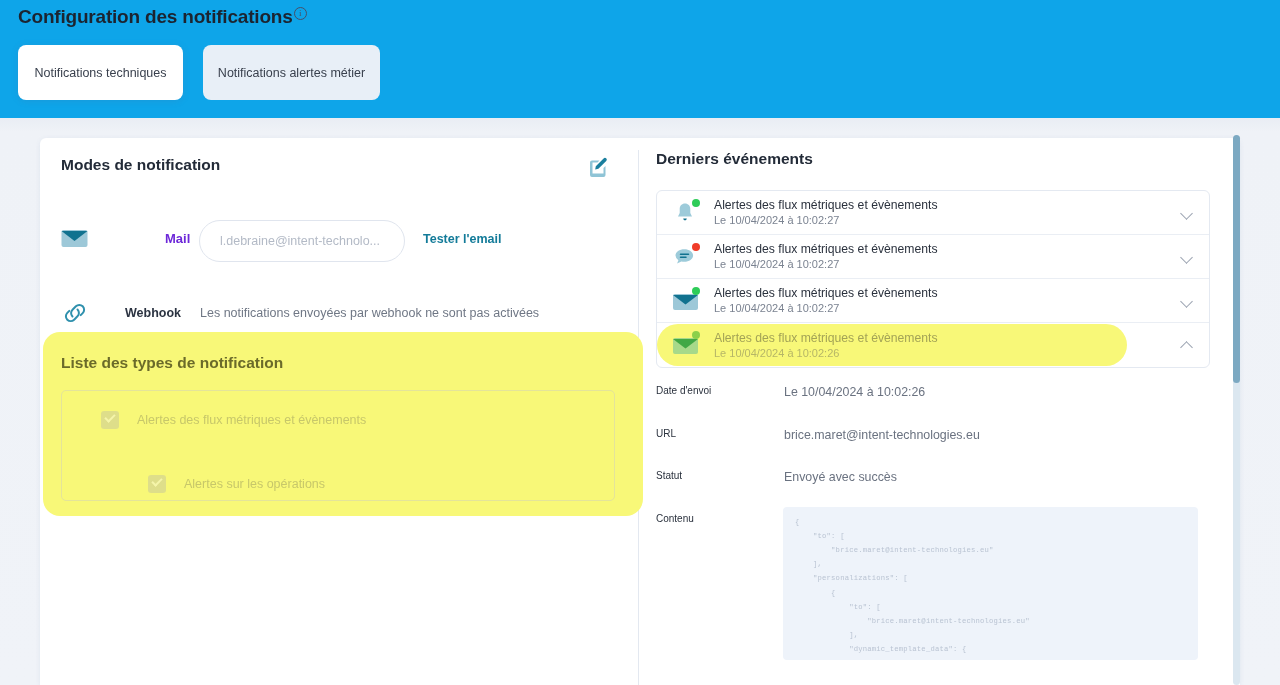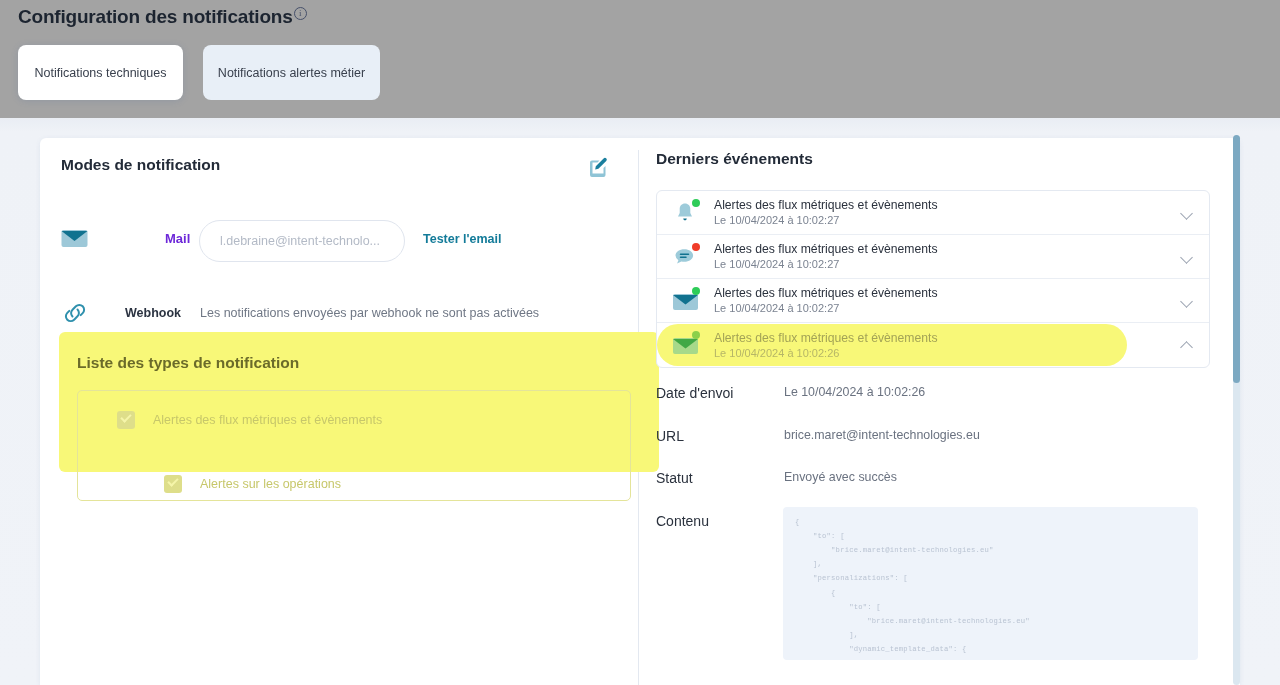--- a/index.html
+++ b/index.html
@@ -12,21 +12,21 @@
     background: #ffffff;
     font-family: "Liberation Sans", sans-serif;
     position: relative;
   }
 
   
   .header {
     position: absolute;
     left: 0; top: 0;
     width: 1280px; height: 138px;
-    background: #a3a3a3;
+    background: #0ea5e9;
   }
   .page-title {
     position: absolute;
     left: 18px; top: 6px;
     font-size: 19px;
     font-weight: bold;
     color: #1c2430;
     letter-spacing: -0.2px;
     white-space: nowrap;
   }
@@ -162,24 +162,24 @@
   }
   .webhook-msg {
     position: absolute; left: 139px; top: 6px;
     font-size: 12.5px; color: #6f7785;
     white-space: nowrap;
   }
 
   
   .types-block {
     position: absolute;
-    left: 19px; top: 194px;
-    width: 600px; height: 140px;
+    left: 3px; top: 194px;
+    width: 600px; height: 184px;
     background: #f8f878;
-    border-radius: 6px;
+    border-radius: 17px;
   }
   .types-title {
     position: absolute; left: 18px; top: 22px;
     font-size: 15.5px; font-weight: bold;
     color: #6b6b2a;
     white-space: nowrap;
   }
   .types-inner {
     position: absolute; left: 18px; top: 58px;
     width: 554px; height: 111px;
@@ -292,21 +292,21 @@
   .event-row-selected .event-texts,
   .event-row-selected .chev { position: relative; z-index: 2; }
   .event-row-selected .event-name { color: #a3a356; }
   .event-row-selected .event-date { color: #b6b667; }
 
   
   .detail { position: absolute; left: 18px; top: 253px; width: 560px; }
   .d-row { position: relative; height: 42.5px; }
   .d-label {
     position: absolute; left: 0; top: 0;
-    font-size: 14px; color: #2a313d;
+    font-size: 10px; color: #2a313d;
     white-space: nowrap;
   }
   .d-value {
     position: absolute; left: 128px; top: 0;
     font-size: 12.4px; color: #6a7280;
     white-space: nowrap;
   }
   .d-row-content { height: auto; }
   .content-box {
     position: absolute;

